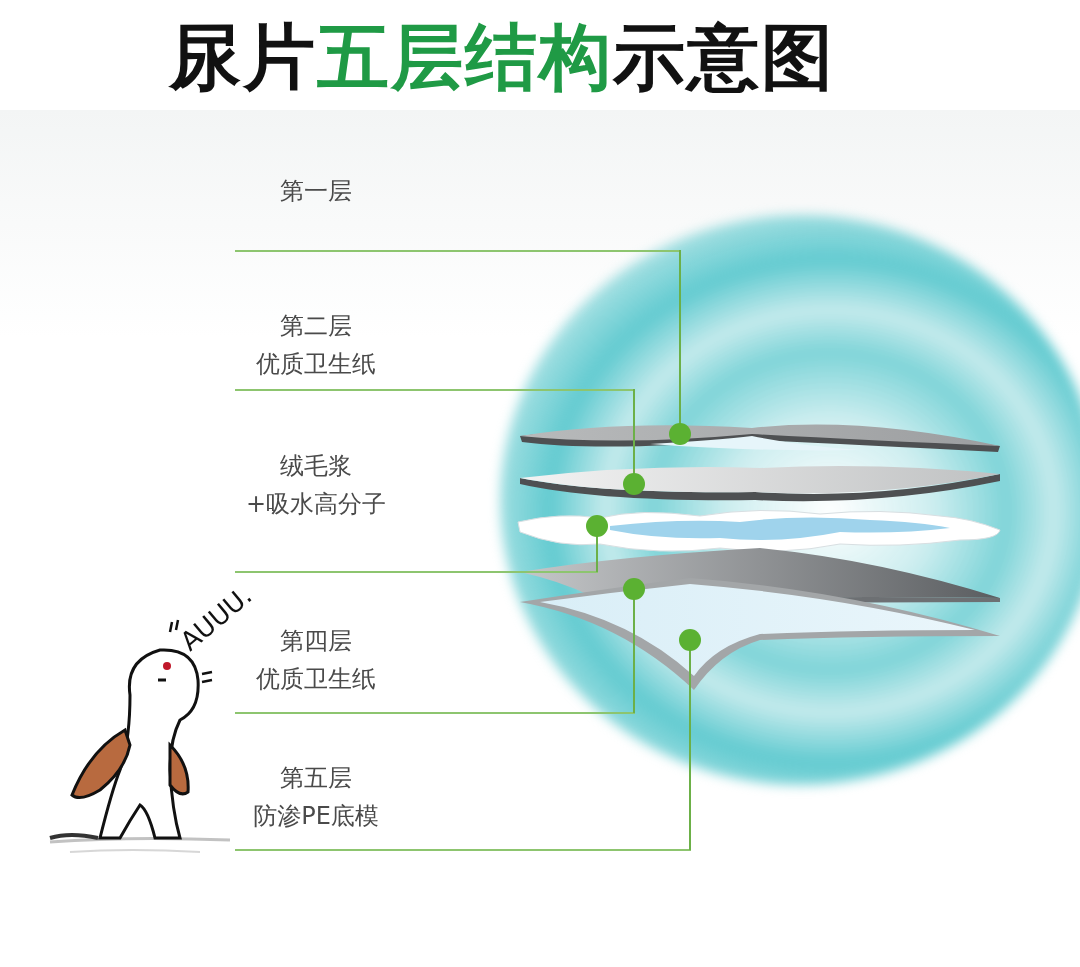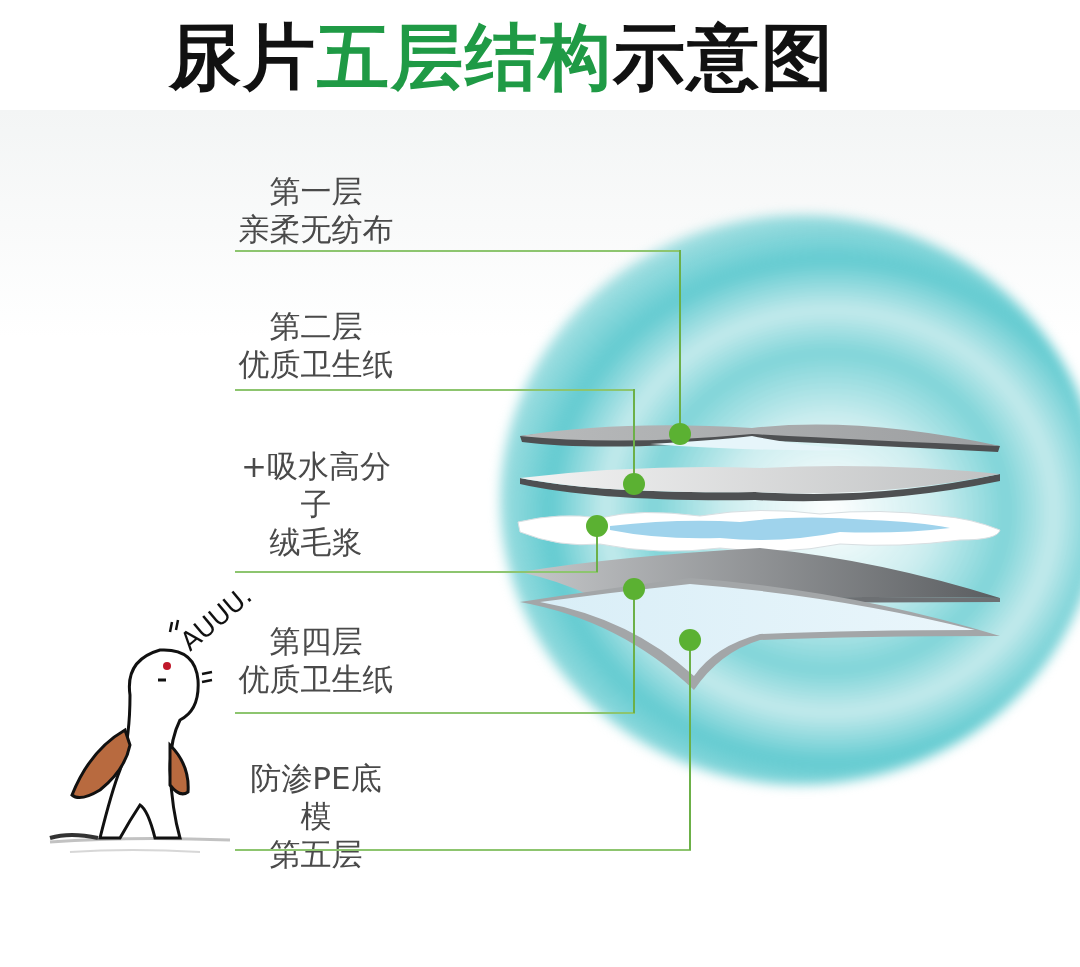--- a/index.html
+++ b/index.html
@@ -27,21 +27,21 @@
         rgba(120,210,214,0.95) 38%,
         rgba(190,232,234,0.9) 48%,
         rgba(90,200,206,0.95) 60%,
         rgba(110,206,210,0.7) 70%,
         rgba(255,255,255,0) 80%);
       filter: blur(6px);
     }
     .layers { position: absolute; left: 0; top: 0; }
     .label {
       position: absolute; width: 160px; text-align: center;
-      font-size: 31px; line-height: 38px; color: #4a4a4a;
+      font-size: 24px; line-height: 38px; color: #4a4a4a;
     }
     .label span { display: block; }
     .leader-h { position: absolute; height: 2px; background: #8dc56f; }
     .leader-v { position: absolute; width: 2px; background: #6cb048; }
     .dot {
       position: absolute; width: 22px; height: 22px; margin: -11px 0 0 -11px;
       border-radius: 50%; background: #5bb132;
     }
     .dog { position: absolute; left: 30px; top: 570px; }
   </style>
@@ -97,37 +97,36 @@
   </g>
 
   <g>
     <path d="M520,602 Q610,588 690,578 Q850,590 1000,636 Q860,636 760,640 Q720,652 694,690 Q620,620 520,602 Z" fill="#a3a6a8"></path>
     <path d="M540,602 Q615,592 690,584 Q840,596 975,630 Q860,630 760,634 Q715,646 694,676 Q630,618 540,602 Z" fill="url(#gFifth)"></path>
   </g>
 </svg>
 
 <div class="label" style="left:236px; top:172px;">
   <span>第一层</span>
-  <span>亲柔无纺布</span>
 </div>
 <div class="label" style="left:236px; top:307px;">
   <span>第二层</span>
   <span>优质卫生纸</span>
 </div>
 <div class="label" style="left:236px; top:447px;">
+  <span>绒毛浆</span>
   <span>+吸水高分子</span>
-  <span>绒毛浆</span>
 </div>
 <div class="label" style="left:236px; top:622px;">
   <span>第四层</span>
   <span>优质卫生纸</span>
 </div>
 <div class="label" style="left:236px; top:759px;">
+  <span>第五层</span>
   <span>防渗PE底模</span>
-  <span>第五层</span>
 </div>
 
 <div class="leader-h" style="left:235px; top:250px; width:446px;"></div>
 <div class="leader-v" style="left:679px; top:250px; height:184px;"></div>
 
 <div class="leader-h" style="left:235px; top:389px; width:400px;"></div>
 <div class="leader-v" style="left:633px; top:389px; height:95px;"></div>
 
 <div class="leader-h" style="left:235px; top:571px; width:363px;"></div>
 <div class="leader-v" style="left:596px; top:526px; height:46px;"></div>

